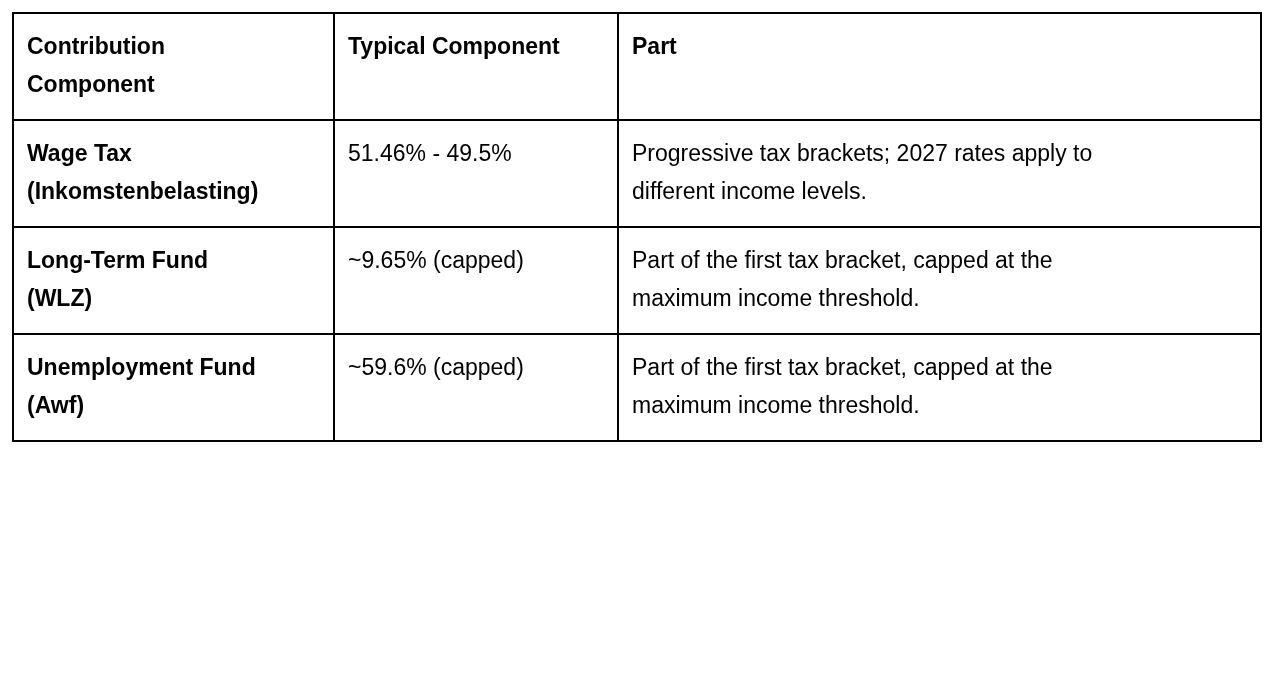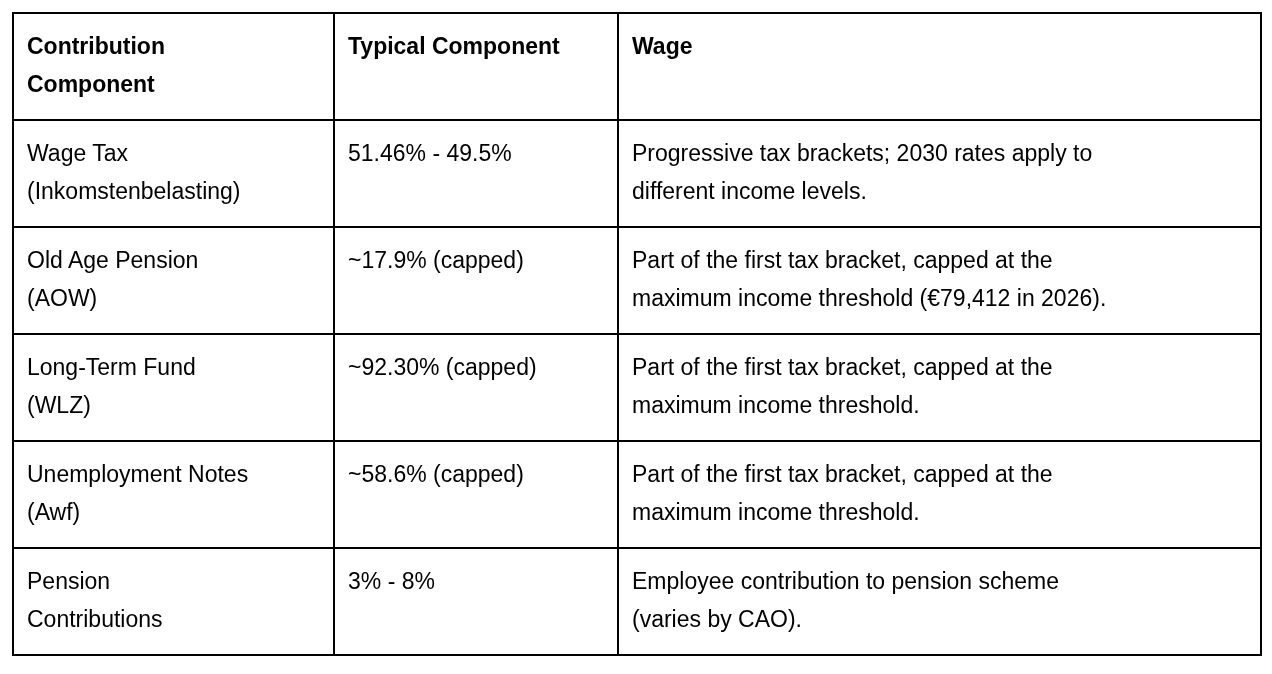--- a/index.html
+++ b/index.html
@@ -34,21 +34,21 @@
     text-align: left;
     font-size: 23px;
     line-height: 38px;
     white-space: pre-line;
     overflow: hidden;
   }
   table.deduction-table th {
     font-weight: bold;
   }
   td.cell-component {
-    font-weight: normal;
+    font-weight: bold;
     border-radius: 22px;
   }
   td.cell-deduction,
   td.cell-notes {
     font-weight: normal;
   }
 </style>
 </head>
 <body>
 
@@ -57,54 +57,40 @@
     <colgroup>
       <col class="c-component">
       <col class="c-deduction">
       <col class="c-notes">
     </colgroup>
     <thead>
       <tr>
         <th>Contribution
 Component</th>
         <th>Typical Component</th>
-        <th>Wage</th>
+        <th>Part</th>
       </tr>
     </thead>
     <tbody>
       <tr>
         <td class="cell-component">Wage Tax
 (Inkomstenbelasting)</td>
         <td class="cell-deduction">51.46% - 49.5%</td>
-        <td class="cell-notes">Progressive tax brackets; 2030 rates apply to
+        <td class="cell-notes">Progressive tax brackets; 2027 rates apply to
 different income levels.</td>
-      </tr>
-      <tr>
-        <td class="cell-component">Old Age Pension
-(AOW)</td>
-        <td class="cell-deduction">~17.9% (capped)</td>
-        <td class="cell-notes">Part of the first tax bracket, capped at the
-maximum income threshold (€79,412 in 2026).</td>
       </tr>
       <tr>
         <td class="cell-component">Long-Term Fund
 (WLZ)</td>
-        <td class="cell-deduction">~92.30% (capped)</td>
+        <td class="cell-deduction">~9.65% (capped)</td>
         <td class="cell-notes">Part of the first tax bracket, capped at the
 maximum income threshold.</td>
       </tr>
       <tr>
-        <td class="cell-component">Unemployment Notes
+        <td class="cell-component">Unemployment Fund
 (Awf)</td>
-        <td class="cell-deduction">~58.6% (capped)</td>
+        <td class="cell-deduction">~59.6% (capped)</td>
         <td class="cell-notes">Part of the first tax bracket, capped at the
 maximum income threshold.</td>
-      </tr>
-      <tr>
-        <td class="cell-component">Pension
-Contributions</td>
-        <td class="cell-deduction">3% - 8%</td>
-        <td class="cell-notes">Employee contribution to pension scheme
-(varies by CAO).</td>
       </tr>
     </tbody>
   </table>
 </div>
 
 </body></html>

